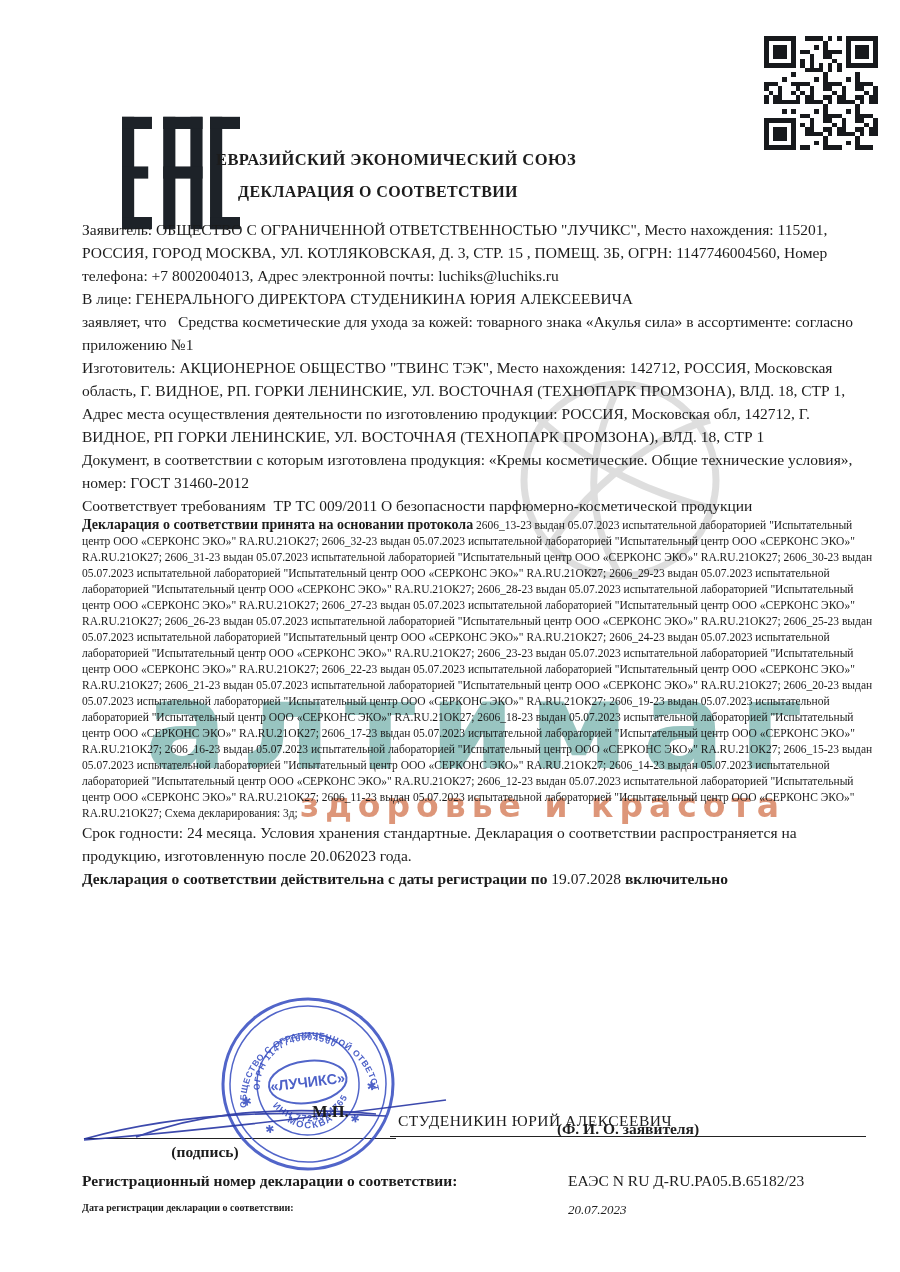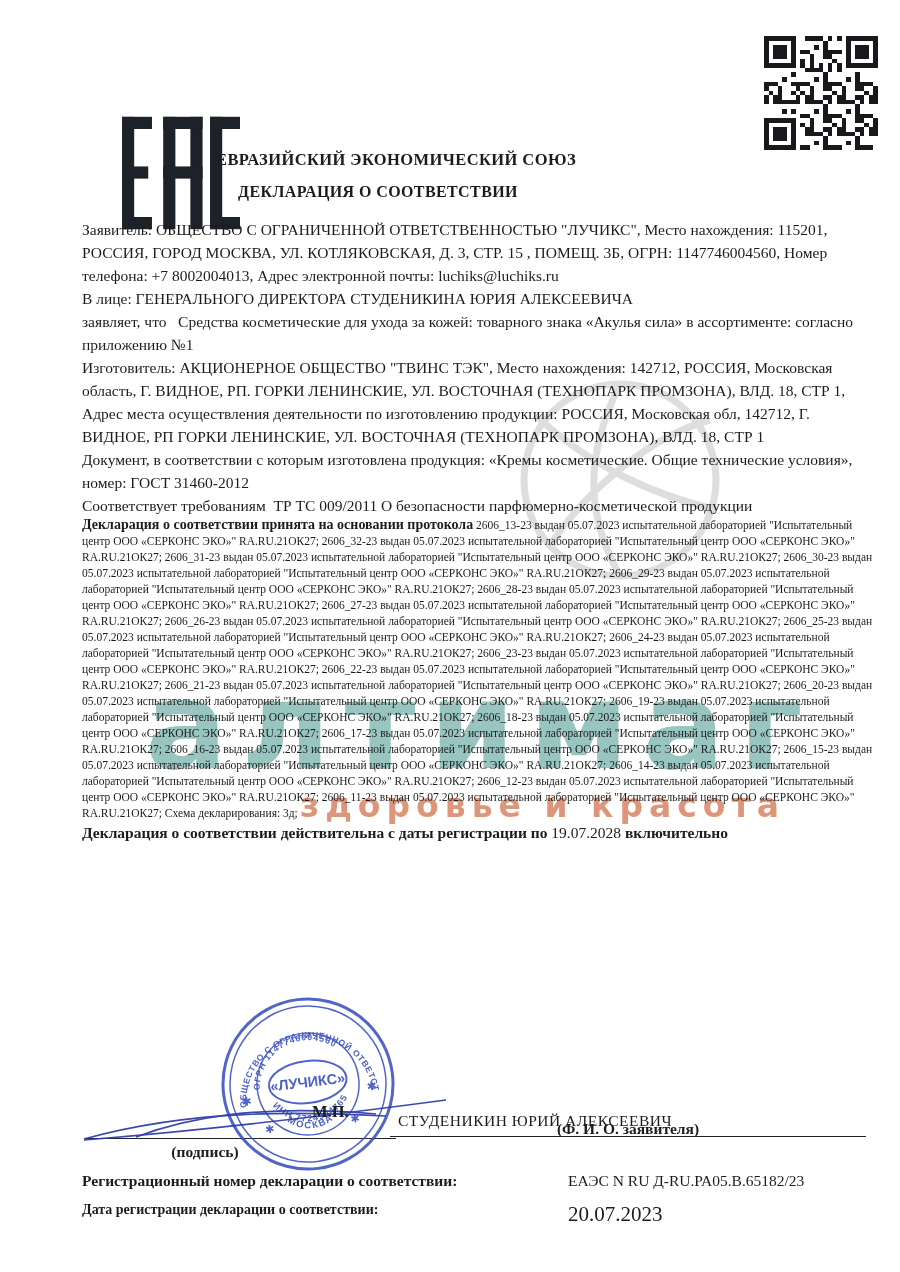--- a/index.html
+++ b/index.html
@@ -48,22 +48,22 @@
   .sig-line{position:absolute;left:84px;top:1138px;width:312px;border-top:1.6px solid #222;z-index:2;}
   .sig-caption{position:absolute;left:120px;top:1143px;width:170px;text-align:center;
     font-weight:bold;font-size:15.5px;z-index:4;}
   .mp{position:absolute;left:312px;top:1102px;font-weight:bold;font-size:16.5px;z-index:4;}
   .fio{position:absolute;left:398px;top:1112px;font-size:15.5px;letter-spacing:.5px;z-index:2;}
   .fio-line{position:absolute;left:390px;top:1136px;width:476px;border-top:1.6px solid #222;z-index:2;}
   .fio-caption{position:absolute;left:390px;top:1120px;width:476px;text-align:center;
     font-weight:bold;font-size:15.5px;z-index:2;}
   .reg-row1-label{position:absolute;left:82px;top:1172px;font-weight:bold;font-size:15.5px;z-index:4;}
   .reg-row1-value{position:absolute;left:568px;top:1172px;font-size:15.5px;z-index:4;}
-  .reg-row2-label{position:absolute;left:82px;top:1202px;font-weight:bold;font-size:14px;z-index:4;}
-  .reg-row2-value{position:absolute;left:568px;top:1202px;font-size:21px;z-index:4;}
+  .reg-row2-label{position:absolute;left:82px;top:1202px;font-weight:bold;font-size:10px;z-index:4;}
+  .reg-row2-value{position:absolute;left:568px;top:1202px;font-size:13px;z-index:4;font-style:italic;}
 </style>
 </head>
 <body>
 
 <div class="page">
 
   <svg class="wm wm-globe" width="230" height="210" viewBox="0 0 230 210">
     <g stroke="#d4d4d4" stroke-width="7" fill="none" opacity="0.75">
       <circle cx="115" cy="105" r="96"></circle>
       <path d="M 30,40 C 90,95 150,120 212,135"></path>
@@ -291,20 +291,21 @@
     <p class="p-declares"><b class="lbl">заявляет, что</b>&nbsp;&nbsp; <span>Средства косметические для ухода за кожей: товарного знака «Акулья сила» в ассортименте: согласно приложению №1</span></p>
 
     <p class="p-manufacturer"><b class="lbl">Изготовитель:</b> <span>АКЦИОНЕРНОЕ ОБЩЕСТВО "ТВИНС ТЭК", Место нахождения: 142712, РОССИЯ, Московская область, Г. ВИДНОЕ, РП. ГОРКИ ЛЕНИНСКИЕ, УЛ. ВОСТОЧНАЯ (ТЕХНОПАРК ПРОМЗОНА), ВЛД. 18, СТР 1, Адрес места осуществления деятельности по изготовлению продукции: РОССИЯ, Московская обл, 142712, Г. ВИДНОЕ, РП ГОРКИ ЛЕНИНСКИЕ, УЛ. ВОСТОЧНАЯ (ТЕХНОПАРК ПРОМЗОНА), ВЛД. 18, СТР 1</span></p>
 
     <p class="p-docline">Документ, в соответствии с которым изготовлена продукция: «Кремы косметические. Общие технические условия», номер: ГОСТ 31460-2012</p>
 
     <p class="p-compliance"><b class="lbl">Соответствует требованиям</b>&nbsp; <span>ТР ТС 009/2011 О безопасности парфюмерно-косметической продукции</span></p>
 
     <p class="p-protocols"><span class="intro">Декларация о соответствии принята на основании протокола</span> <span id="protocol-rest">2606_13-23 выдан 05.07.2023  испытательной лабораторией "Испытательный центр ООО «СЕРКОНС ЭКО»" RA.RU.21ОК27; 2606_32-23 выдан 05.07.2023  испытательной лабораторией "Испытательный центр ООО «СЕРКОНС ЭКО»" RA.RU.21ОК27; 2606_31-23 выдан 05.07.2023  испытательной лабораторией "Испытательный центр ООО «СЕРКОНС ЭКО»" RA.RU.21ОК27; 2606_30-23 выдан 05.07.2023  испытательной лабораторией "Испытательный центр ООО «СЕРКОНС ЭКО»" RA.RU.21ОК27; 2606_29-23 выдан 05.07.2023  испытательной лабораторией "Испытательный центр ООО «СЕРКОНС ЭКО»" RA.RU.21ОК27; 2606_28-23 выдан 05.07.2023  испытательной лабораторией "Испытательный центр ООО «СЕРКОНС ЭКО»" RA.RU.21ОК27; 2606_27-23 выдан 05.07.2023  испытательной лабораторией "Испытательный центр ООО «СЕРКОНС ЭКО»" RA.RU.21ОК27; 2606_26-23 выдан 05.07.2023  испытательной лабораторией "Испытательный центр ООО «СЕРКОНС ЭКО»" RA.RU.21ОК27; 2606_25-23 выдан 05.07.2023  испытательной лабораторией "Испытательный центр ООО «СЕРКОНС ЭКО»" RA.RU.21ОК27; 2606_24-23 выдан 05.07.2023  испытательной лабораторией "Испытательный центр ООО «СЕРКОНС ЭКО»" RA.RU.21ОК27; 2606_23-23 выдан 05.07.2023  испытательной лабораторией "Испытательный центр ООО «СЕРКОНС ЭКО»" RA.RU.21ОК27; 2606_22-23 выдан 05.07.2023  испытательной лабораторией "Испытательный центр ООО «СЕРКОНС ЭКО»" RA.RU.21ОК27; 2606_21-23 выдан 05.07.2023  испытательной лабораторией "Испытательный центр ООО «СЕРКОНС ЭКО»" RA.RU.21ОК27; 2606_20-23 выдан 05.07.2023  испытательной лабораторией "Испытательный центр ООО «СЕРКОНС ЭКО»" RA.RU.21ОК27; 2606_19-23 выдан 05.07.2023  испытательной лабораторией "Испытательный центр ООО «СЕРКОНС ЭКО»" RA.RU.21ОК27; 2606_18-23 выдан 05.07.2023  испытательной лабораторией "Испытательный центр ООО «СЕРКОНС ЭКО»" RA.RU.21ОК27; 2606_17-23 выдан 05.07.2023  испытательной лабораторией "Испытательный центр ООО «СЕРКОНС ЭКО»" RA.RU.21ОК27; 2606_16-23 выдан 05.07.2023  испытательной лабораторией "Испытательный центр ООО «СЕРКОНС ЭКО»" RA.RU.21ОК27; 2606_15-23 выдан 05.07.2023  испытательной лабораторией "Испытательный центр ООО «СЕРКОНС ЭКО»" RA.RU.21ОК27; 2606_14-23 выдан 05.07.2023  испытательной лабораторией "Испытательный центр ООО «СЕРКОНС ЭКО»" RA.RU.21ОК27; 2606_12-23 выдан 05.07.2023  испытательной лабораторией "Испытательный центр ООО «СЕРКОНС ЭКО»" RA.RU.21ОК27; 2606_11-23 выдан 05.07.2023  испытательной лабораторией "Испытательный центр ООО «СЕРКОНС ЭКО»" RA.RU.21ОК27; Схема декларирования: 3д;</span></p>
 
+    <p class="p-shelf">Срок годности: 24 месяца. Условия хранения стандартные. Декларация о соответствии распространяется на продукцию, изготовленную после 20.062023 года.</p>
 
     <p class="p-validity"><span>Декларация о соответствии действительна с даты регистрации по</span> <span class="reg">19.07.2028</span> <span>включительно</span></p>
   </div>
 
   <svg class="stamp" width="180" height="180" viewBox="0 0 180 180">
     <defs>
       <path id="arc-ring" d="M 26,108 A 64,64 0 1 1 154,108"></path>
       <path id="arc-ogrn" d="M 44,112 A 49,49 0 1 1 136,112"></path>
       <path id="arc-inn" d="M 50,104 A 46,46 0 0 0 130,104"></path>
       <path id="arc-city" d="M 62,122 A 38,38 0 0 0 118,122"></path>

